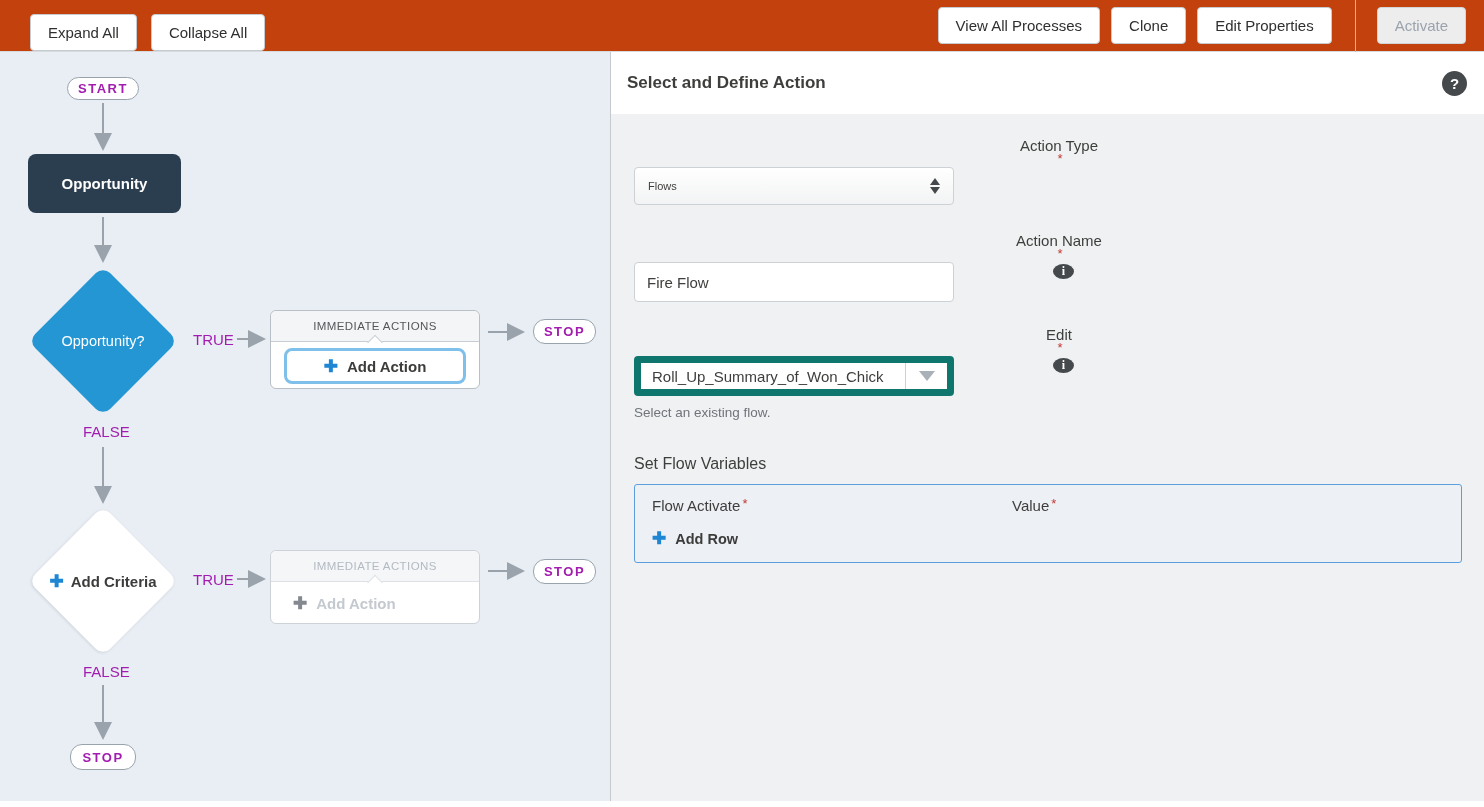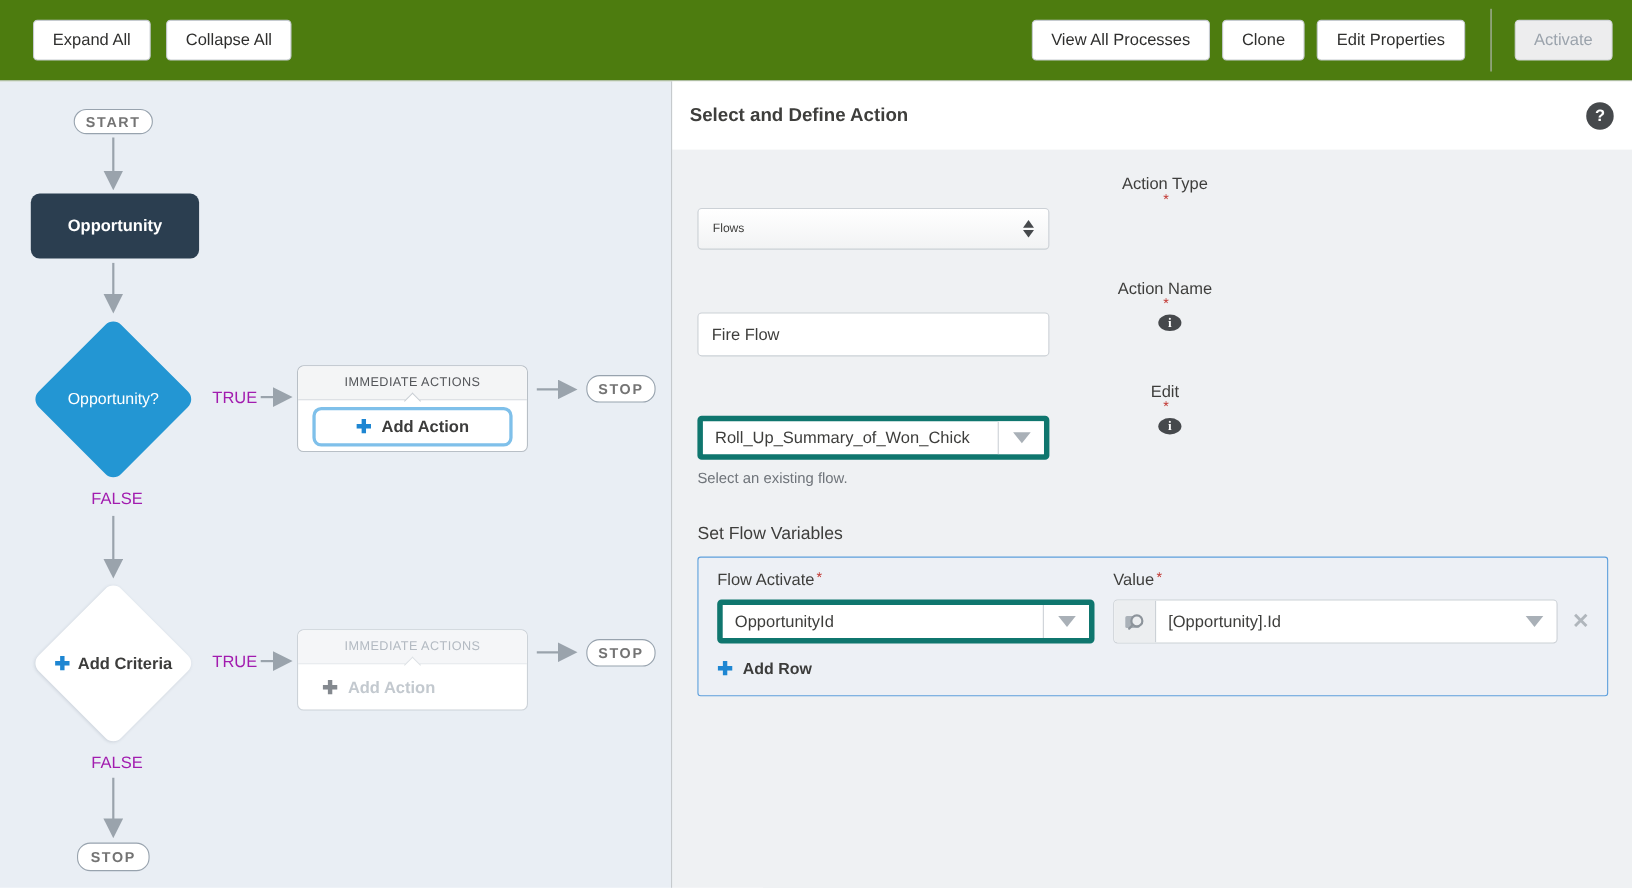--- a/index.html
+++ b/index.html
@@ -1,39 +1,39 @@
 <!DOCTYPE html>
 <html><head>
 <meta charset="utf-8">
 <style>
   * { margin:0; padding:0; box-sizing:border-box; }
   html,body { width:1484px; height:807px; overflow:hidden; background:#fff;
               font-family:"Liberation Sans", sans-serif; color:#3e3e3c; }
 
   
-  .toolbar { height:74px; background:#4d7c0f; border-bottom:1px solid #d8dbde;
-             display:flex; align-items:center; justify-content:space-between; }
+  .toolbar { height:52px; background:#c2410c; border-bottom:1px solid #d8dbde;
+             display:flex; align-items:flex-end; justify-content:space-between; }
   .tb-left { display:flex; gap:14px; padding-left:30px; }
   .tb-right { display:flex; gap:11px; align-items:center; height:100%; }
   .btn { background:#fff; border:1px solid #c6cbd0; border-radius:4px;
          padding:9px 17px; font-size:15px; color:#2f2f2e; cursor:pointer;
          font-family:inherit; white-space:nowrap; }
   .tb-sep { width:1px; height:57px; background:#b9bcbf; margin:0 10px 0 12px; }
   .btn.activate { background:#ededee; color:#9ba3ac; border-color:#d2d5d8; margin-right:18px; }
 
   
   .main { display:flex; height:749px; }
   .canvas { position:relative; width:611px; background:#e9eef4;
             border-right:1px solid #c6cacd; flex:none; }
   .panel { flex:1; background:#eff1f3; }
 
   
   .connectors { position:absolute; inset:0; pointer-events:none; }
   .pill { position:absolute; background:#fff; border:1.5px solid #98a3ae; border-radius:12px;
-          color:#737373; font-weight:bold; font-size:13px; letter-spacing:1.5px;
+          color:#a21caf; font-weight:bold; font-size:13px; letter-spacing:1.5px;
           display:flex; align-items:center; justify-content:center; }
   .pill.start { left:67px; top:25px; width:72px; height:23px; }
   .pill.stop1 { left:533px; top:267px; width:63px; height:25px; }
   .pill.stop2 { left:533px; top:507px; width:63px; height:25px; }
   .pill.stop3 { left:70px;  top:692px; width:66px; height:26px; }
 
   .trigger-box { position:absolute; left:28px; top:102px; width:153px; height:59px;
                  background:#2b3e50; border-radius:8px; color:#fff; font-size:15px;
                  font-weight:bold; display:flex; align-items:center; justify-content:center; }
 
@@ -100,21 +100,21 @@
   .updown { display:flex; flex-direction:column; gap:2px; }
   .updown i { display:block; width:0; height:0; border-left:5.5px solid transparent;
               border-right:5.5px solid transparent; }
   .updown .up { border-bottom:7px solid #46494c; }
   .updown .dn { border-top:7px solid #46494c; }
 
   .text-input { width:320px; height:40px; background:#fff; border:1px solid #ccd1d6;
                 border-radius:4px; padding:0 12px; font-size:15px; color:#3e3e3c;
                 font-family:inherit; margin-bottom:24px; display:block; }
 
-  .combo { width:320px; height:40px; display:flex; border:5px solid #0f766e;
+  .combo { width:320px; height:40px; display:flex; border:7px solid #0f766e;
            border-radius:4px; background:#fff; overflow:hidden; }
   .combo-text { flex:1; display:flex; align-items:center; padding:0 0 0 11px;
                 font-size:15px; white-space:nowrap; overflow:hidden; }
   .combo-btn { width:42px; flex:none; border-left:1px solid #ccd1d6; display:flex;
                align-items:center; justify-content:center; cursor:pointer; background:#fff; }
   .caret-dn { width:0; height:0; border-left:8px solid transparent;
               border-right:8px solid transparent; border-top:10px solid #a9b0b7; }
   .helper { font-size:13.5px; color:#6f747a; margin-top:9px; }
 
   .section-heading { font-size:16px; color:#3e3e3c; margin:35px 0 11px 0; }
@@ -273,44 +273,20 @@
       <div class="vars-box">
         <div class="vars-labels">
           <div class="col1">
             <span style="font-size:15px;">Flow Activate</span><span class="req">*</span>
           </div>
           <div>
             <span style="font-size:15px;">Value</span><span class="req">*</span>
           </div>
         </div>
 
-        <div class="var-row">
-          <div class="combo var-combo">
-            <div class="combo-text">OpportunityId</div>
-            <div class="combo-btn">
-              <span class="caret-dn"></span>
-            </div>
-          </div>
-
-          <div class="value-group">
-            <div class="lookup-btn">
-              <svg width="19" height="19" viewBox="0 0 19 19">
-                <rect x="1" y="4" width="13" height="11" rx="1.5" fill="#aab1b8"></rect>
-                <circle cx="11.5" cy="8.5" r="5" fill="#eceef0" stroke="#8d949b" stroke-width="2"></circle>
-                <line x1="8" y1="12" x2="4.5" y2="15.5" stroke="#8d949b" stroke-width="2" stroke-linecap="round"></line>
-              </svg>
-            </div>
-            <div class="value-text">[Opportunity].Id</div>
-            <div class="value-caret">
-              <span class="caret-dn"></span>
-            </div>
-          </div>
-
-          <div class="remove-x">✕</div>
-        </div>
 
         <div class="add-row">
           <span class="plus blue">✚</span>
           <span>Add Row</span>
         </div>
       </div>
 
     </div>
   </div>
 </div>

